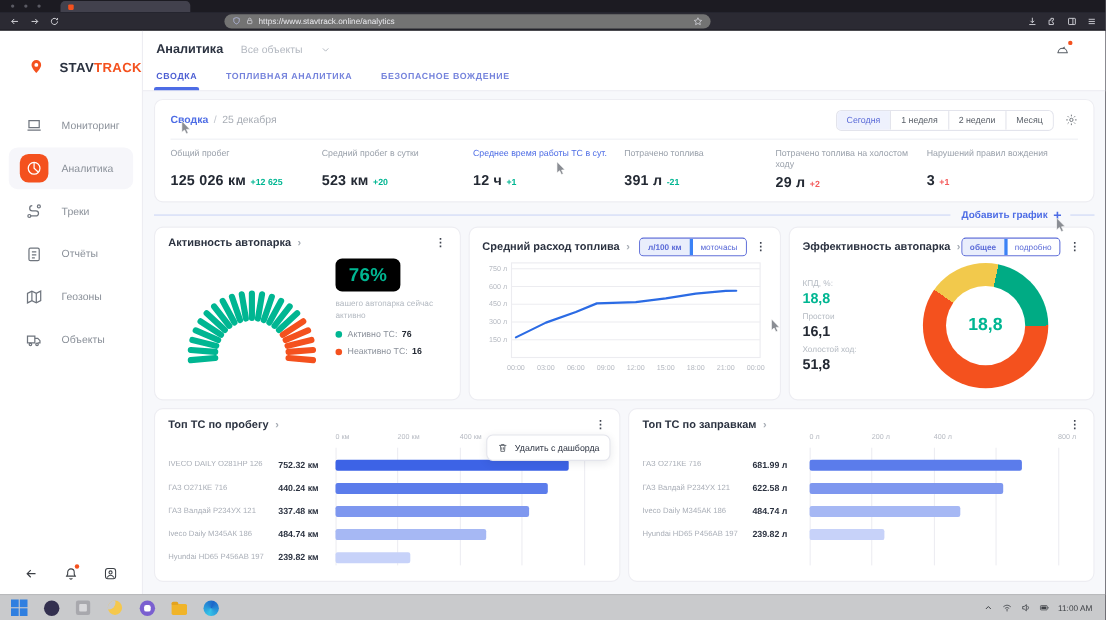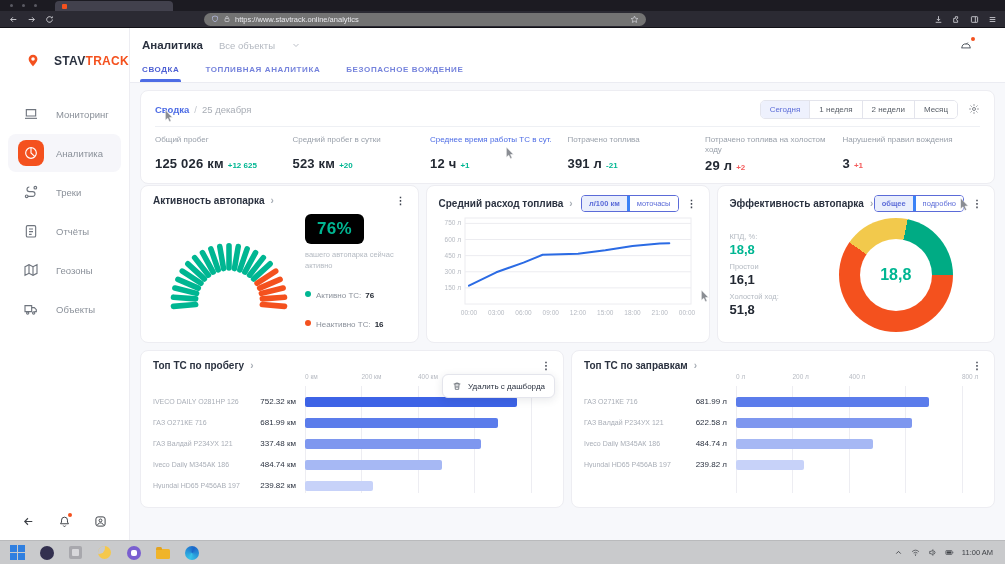--- a/index.html
+++ b/index.html
@@ -89,42 +89,42 @@
   .kebab{margin-left:auto;color:#3f4450;font-size:10px;font-weight:700;line-height:1}
   .kebab.after-tgl{margin-left:8px}
   .tgl{display:flex;border:1px solid #5b6bd8;border-radius:4px;overflow:hidden;margin-left:auto}
   .tgl-btn{font-size:7.5px;padding:3px 7px;color:#5b6bd8;background:#fff;cursor:default;white-space:nowrap}
   .tgl-btn.active{background:#e9eefc;font-weight:700}
   .tgl-btn + .tgl-btn{border-left:3px solid #3b82f6}
 
   .act-body{display:flex;margin-top:8px;align-items:flex-start}
   .pct-box{background:#000000;border-radius:6px;padding:5px 12px;display:inline-block;font-size:17px;font-weight:800;color:#00b692;letter-spacing:.3px}
   .act-cap{font-size:7.5px;color:#b4bac2;margin-top:6px;line-height:1.4}
-  .lg-row{display:flex;margin-top:20px;font-size:8px;color:#8b919b}
+  .lg-row{display:flex;align-items:center;margin-top:7px;font-size:8px;color:#8b919b}
   .lg-dot{width:6px;height:6px;border-radius:50%;margin-right:5px;flex:none}
   .lg-val{color:#232933;font-weight:700;margin-left:4px}
 
   .eff-body{display:flex;align-items:center;margin-top:0px}
   .eff-stats{width:80px;flex:none}
   .eff-label{font-size:7.5px;color:#b4bac2;margin-top:5px}
   .eff-value{font-size:13px;font-weight:800;color:#232933;margin-top:1px}
   .eff-value.green{color:#00b692}
   .donut{width:114px;height:114px;border-radius:50%;margin:6px auto 0;position:relative}
   .donut-hole{position:absolute;inset:21px;background:#fff;border-radius:50%;display:flex;align-items:center;justify-content:center;font-size:16px;font-weight:800;color:#00b692}
 
   
   .bcard{flex:1;padding:9px 12px;position:relative;height:158px}
   .plot{position:relative;margin-top:2px;height:124px}
   .plot-grid{position:absolute;left:152px;right:6px;top:0;bottom:4px}
   .gl{position:absolute;top:13px;bottom:0;width:1px;background:#ededf2}
   .ptick{position:absolute;top:0;font-size:6.5px;color:#b6bac2;white-space:nowrap}
   .bar-rows{position:absolute;left:0;right:6px;top:18px}
   .bar-row{display:flex;align-items:center;height:21px}
   .b-name{width:100px;font-size:7px;color:#a9aeb7;white-space:nowrap;overflow:hidden;flex:none}
-  .b-val{width:52px;font-size:8px;font-weight:400;color:#2b3240;text-align:right;padding-right:9px;flex:none}
+  .b-val{width:52px;font-size:8px;font-weight:700;color:#2b3240;padding-right:9px;flex:none}
   .b-wrap{flex:1;position:relative;height:10px}
   .b-bar{position:absolute;left:0;top:0;height:10px;border-radius:2px}
   .del-menu{position:absolute;top:23px;right:8px;background:#fff;border:1px solid #e4e5ec;border-radius:6px;box-shadow:0 2px 8px rgba(30,35,60,.10);display:flex;align-items:center;gap:6px;padding:6px 9px;font-size:8px;color:#2b3240;z-index:3}
   .del-menu svg{width:10px;height:10px;color:#555b63}
 
   
   #taskbar{position:absolute;bottom:0;left:0;right:0;height:24px;background:#c9cacc;border-top:1px solid #b9babc;display:flex;align-items:center}
   .tb-icons{display:flex;gap:14px;margin-left:10px;align-items:center}
   .tbi{width:15px;height:15px;position:relative;display:flex;align-items:center;justify-content:center}
   .tbi-start{display:grid;grid-template-columns:7px 7px;grid-template-rows:7px 7px;gap:1px}
@@ -396,20 +396,26 @@
             <div class="stat">
       <div class="stat-label ">Нарушений правил вождения</div>
       <div class="stat-line">
                 <span class="stat-value">3</span>
       <span class="delta bad">+1</span>
               </div>
             </div>
           </div>
       </div>
 
+      <div class="addchart">
+        <div class="ac-line"></div>
+        <span class="ac-label">Добавить график</span>
+        <span class="ac-plus">+</span>
+        <div class="ac-line2"></div>
+      </div>
 
       <div class="cards-row">
 
         <div class="card ccard">
           <div class="card-h">
             <span class="card-title">Активность автопарка</span>
             <span class="chev">›</span>
             <span class="kebab">⋮</span>
           </div>
           <div class="act-body">
@@ -559,21 +565,21 @@
               <div class="bar-rows">
                 <div class="bar-row">
       <span class="b-name">IVECO DAILY О281НР 126</span>
       <span class="b-val">752.32 км</span>
       <span class="b-wrap">
                     <span class="b-bar" style="width:88.51%;background:#3d63e6"></span>
                   </span>
                 </div>
                 <div class="bar-row">
       <span class="b-name">ГАЗ О271КЕ 716</span>
-      <span class="b-val">681.99 км</span>
+      <span class="b-val">440.24 км</span>
       <span class="b-wrap">
                     <span class="b-bar" style="width:80.23%;background:#5b7ceb"></span>
                   </span>
                 </div>
                 <div class="bar-row">
       <span class="b-name">ГАЗ Валдай Р234УХ 121</span>
       <span class="b-val">337.48 км</span>
       <span class="b-wrap">
                     <span class="b-bar" style="width:73.24%;background:#7e97ef"></span>
                   </span>

